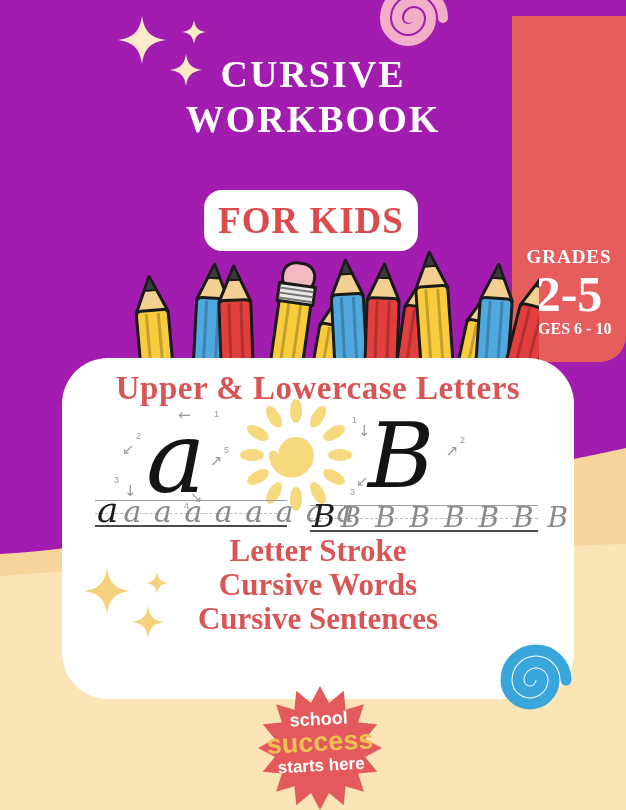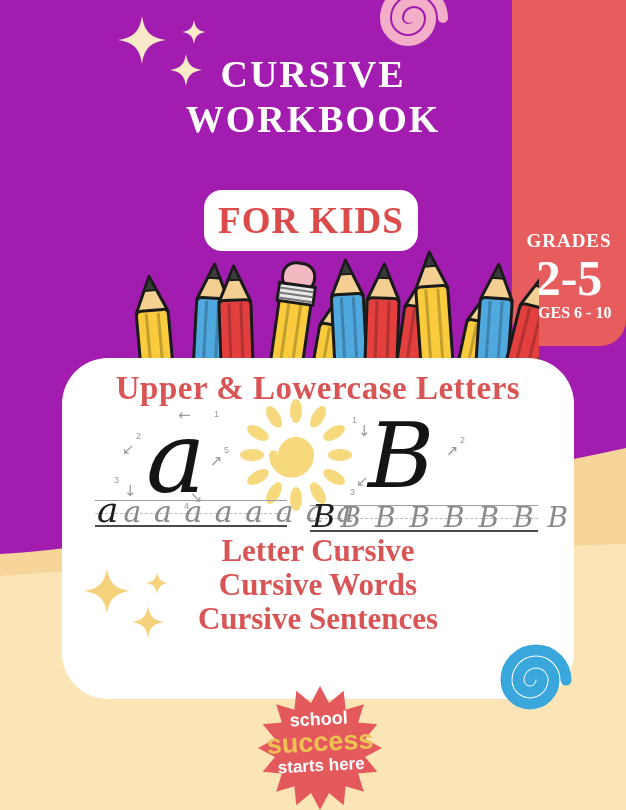--- a/index.html
+++ b/index.html
@@ -2,21 +2,21 @@
 <html><head>
 <meta charset="utf-8">
 <style>
   html,body{margin:0;padding:0;background:#888;}
   #cover{position:relative;width:626px;height:810px;overflow:hidden;background:#a21caf;
          font-family:"Liberation Serif","DejaVu Serif",serif;}
   .abs{position:absolute;}
   
   #sand{left:0;top:0;width:626px;height:810px;z-index:1;}
   
-  #grades-panel{left:512px;top:0;width:114px;height:346px;background:#e75c5d;
+  #grades-panel{left:512px;top:16px;width:114px;height:346px;background:#e75c5d;
     border-radius:0 0 26px 26px;z-index:2;display:flex;flex-direction:column;
     justify-content:flex-end;align-items:center;padding-bottom:24px;box-sizing:border-box;color:#fff;}
   #grades-panel .g-label{font-weight:700;font-size:19px;letter-spacing:1px;}
   #grades-panel .g-range{font-weight:700;font-size:50px;line-height:52px;}
   #grades-panel .g-ages{font-weight:700;font-size:16px;}
   
   #title{left:0;top:52px;width:626px;text-align:center;z-index:3;color:#fff;}
   #title .t-line{font-weight:700;font-size:38px;line-height:45px;letter-spacing:2px;}
   #subtitle-pill{left:204px;top:190px;width:214px;height:61px;background:#fff;border-radius:18px;
     z-index:3;display:flex;align-items:center;justify-content:center;}
@@ -182,21 +182,21 @@
 
     <div id="trace-b" class="trace-line" style="left:248px;top:147px;width:228px;height:24px">
       <div class="mid"></div>
       <div class="trace-letters">
         <span class="trace-first">B</span>
         <span class="trace-rest">B B B B B B B</span>
       </div>
     </div>
 
     <div id="features">
-      <div>Letter Cursive</div>
+      <div>Letter Stroke</div>
       <div>Cursive Words</div>
       <div>Cursive Sentences</div>
     </div>
 
     <svg class="abs" style="left:20px;top:204px" width="104" height="84" viewBox="0 0 104 84" fill="#f6d17b">
       <use href="#sym-sparkle" x="2" y="6" width="46" height="46"></use>
       <use href="#sym-sparkle" x="64" y="10" width="22" height="22"></use>
       <use href="#sym-sparkle" x="50" y="44" width="32" height="32"></use>
     </svg>
   </div>

